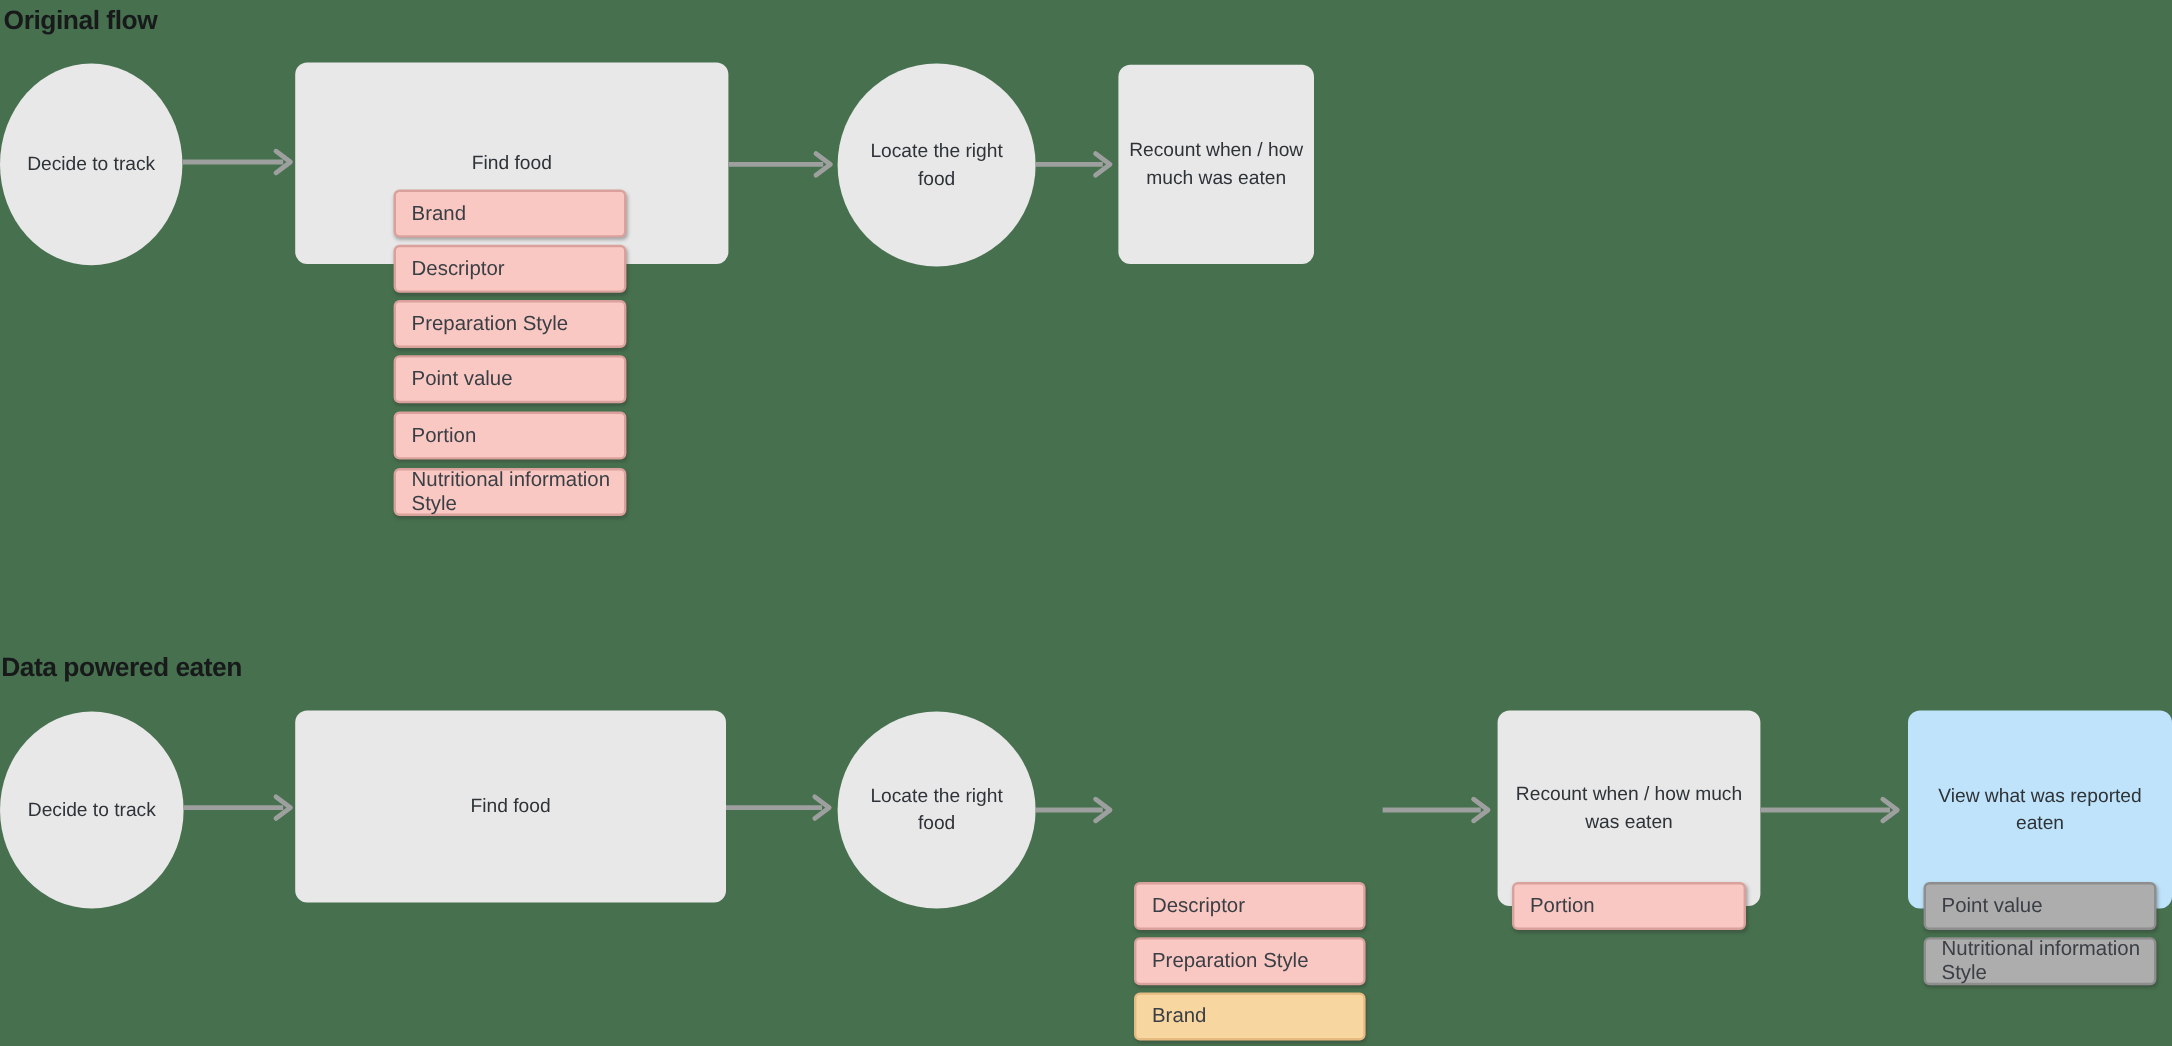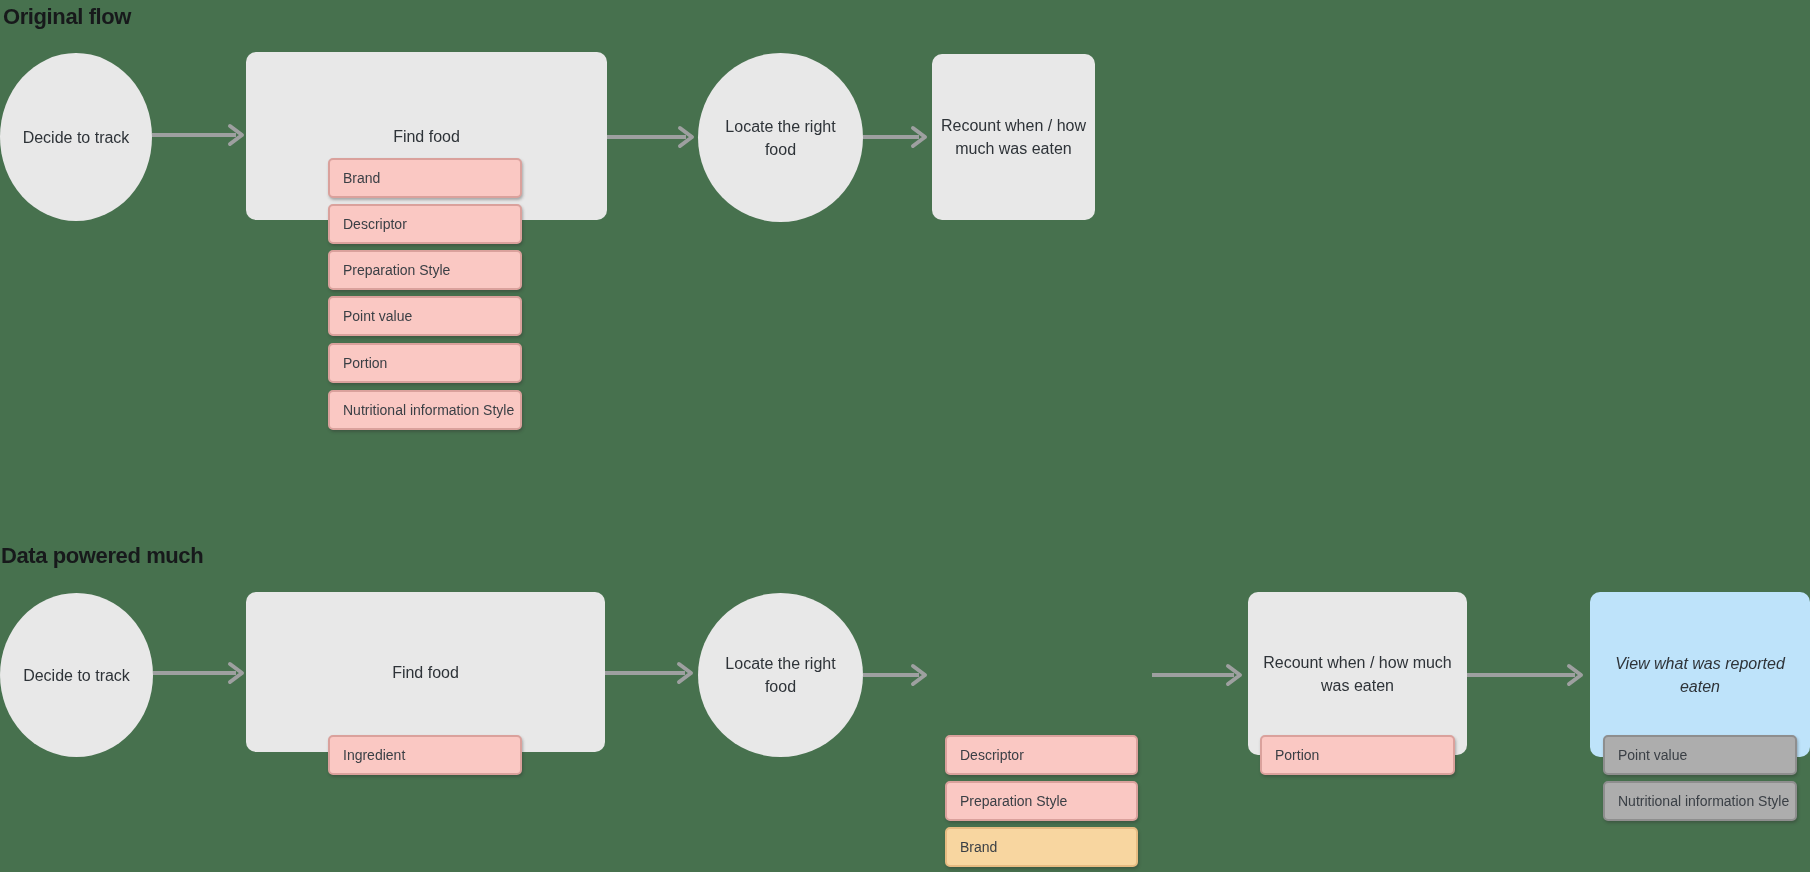--- a/index.html
+++ b/index.html
@@ -3,24 +3,24 @@
 <meta charset="utf-8">
 <style>
   html,body{margin:0;padding:0;background:#47714E;}
   .canvas{position:relative;width:1810px;height:872px;background:#47714E;overflow:hidden;
           font-family:"Liberation Sans","DejaVu Sans",sans-serif;}
   .flow-title{position:absolute;font-size:22px;font-weight:700;color:#17191B;letter-spacing:-0.4px;}
   .shape{position:absolute;background:#E8E8E8;color:#2E3338;display:flex;align-items:center;
          justify-content:center;text-align:center;font-size:16px;line-height:23px;}
   .circle{border-radius:50%;}
   .rect{border-radius:10px;}
-  .rect.highlight{background:#BEE3FA;font-style:italic;}
+  .rect.highlight{background:#BEE3FA;}
   .shape .lbl{display:block;}
   .tag{position:absolute;height:40px;border-radius:5px;border:2px solid;box-sizing:border-box;
-       display:flex;align-items:center;padding-left:13px;font-size:14px;color:#3A3F45;
+       display:flex;align-items:center;padding-left:13px;font-size:17px;color:#3A3F45;
        box-shadow:1px 2px 3px rgba(45,45,45,0.35);z-index:5;}
   .tag-pink{background:#FAC8C3;border-color:#DAA19C;}
   .tag-orange{background:#F8D6A0;border-color:#E6BB82;}
   .tag-gray{background:#ADADAD;border-color:#8E8E8E;}
   .arrow{position:absolute;}
   .arrow svg{display:block;}
 </style>
 </head>
 <body>
 
@@ -77,40 +77,37 @@
     <svg width="66" height="24" viewBox="0 0 66 24">
       <line x1="0" y1="12" x2="56" y2="12" stroke="#9EA0A0" stroke-width="4"></line>
       <path d="M50 3 L62 12 L50 21" fill="none" stroke="#9EA0A0" stroke-width="4" stroke-linecap="round" stroke-linejoin="round"></path>
     </svg>
   </div>
 
   <div class="shape rect" style="left:932px;top:54px;width:163px;height:166px;">
     <span class="lbl" style="width:152px;">Recount when / how much was eaten</span>
   </div>
 
-  <div class="flow-title" style="left:1px;top:543px;">Data powered much</div>
+  <div class="flow-title" style="left:1px;top:543px;">Data powered eaten</div>
 
   <div class="shape circle" style="left:0px;top:593px;width:153px;height:164px;">
     <span class="lbl">Decide to track</span>
   </div>
 
   <div class="arrow" style="left:153px;top:661px;">
     <svg width="93" height="24" viewBox="0 0 93 24">
       <line x1="0" y1="12" x2="83" y2="12" stroke="#9EA0A0" stroke-width="4"></line>
       <path d="M77 3 L89 12 L77 21" fill="none" stroke="#9EA0A0" stroke-width="4" stroke-linecap="round" stroke-linejoin="round"></path>
     </svg>
   </div>
 
   <div class="shape rect" style="left:246px;top:592px;width:359px;height:160px;">
     <span class="lbl">Find food</span>
   </div>
 
-  <div class="tag tag-pink" style="left:328px;top:735px;width:194px;">
-    <span>Ingredient</span>
-  </div>
 
   <div class="arrow" style="left:605px;top:661px;">
     <svg width="90" height="24" viewBox="0 0 90 24">
       <line x1="0" y1="12" x2="80" y2="12" stroke="#9EA0A0" stroke-width="4"></line>
       <path d="M74 3 L86 12 L74 21" fill="none" stroke="#9EA0A0" stroke-width="4" stroke-linecap="round" stroke-linejoin="round"></path>
     </svg>
   </div>
 
   <div class="shape circle" style="left:698px;top:593px;width:165px;height:164px;">
     <span class="lbl" style="width:120px;">Locate the right food</span>

